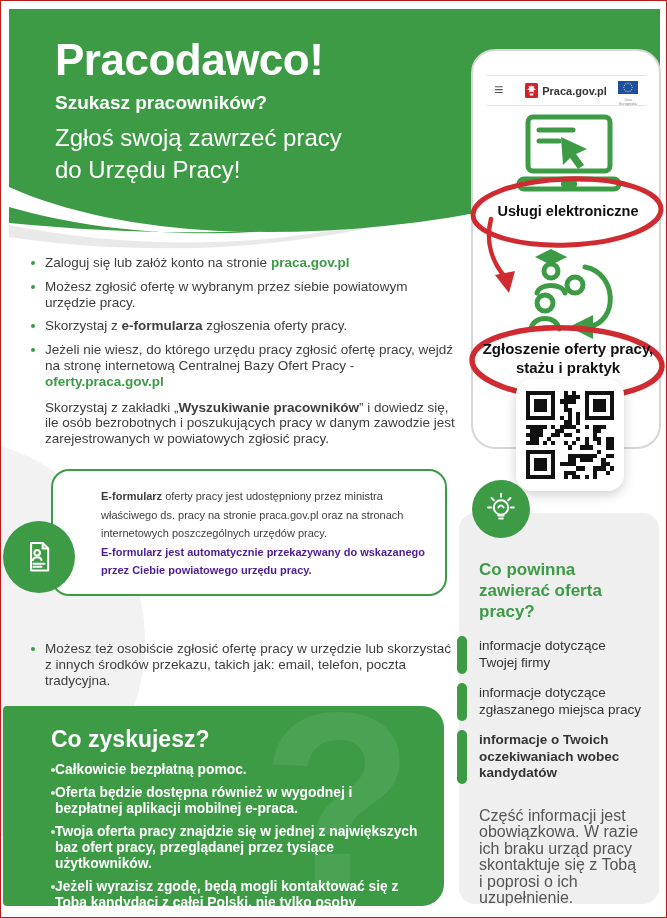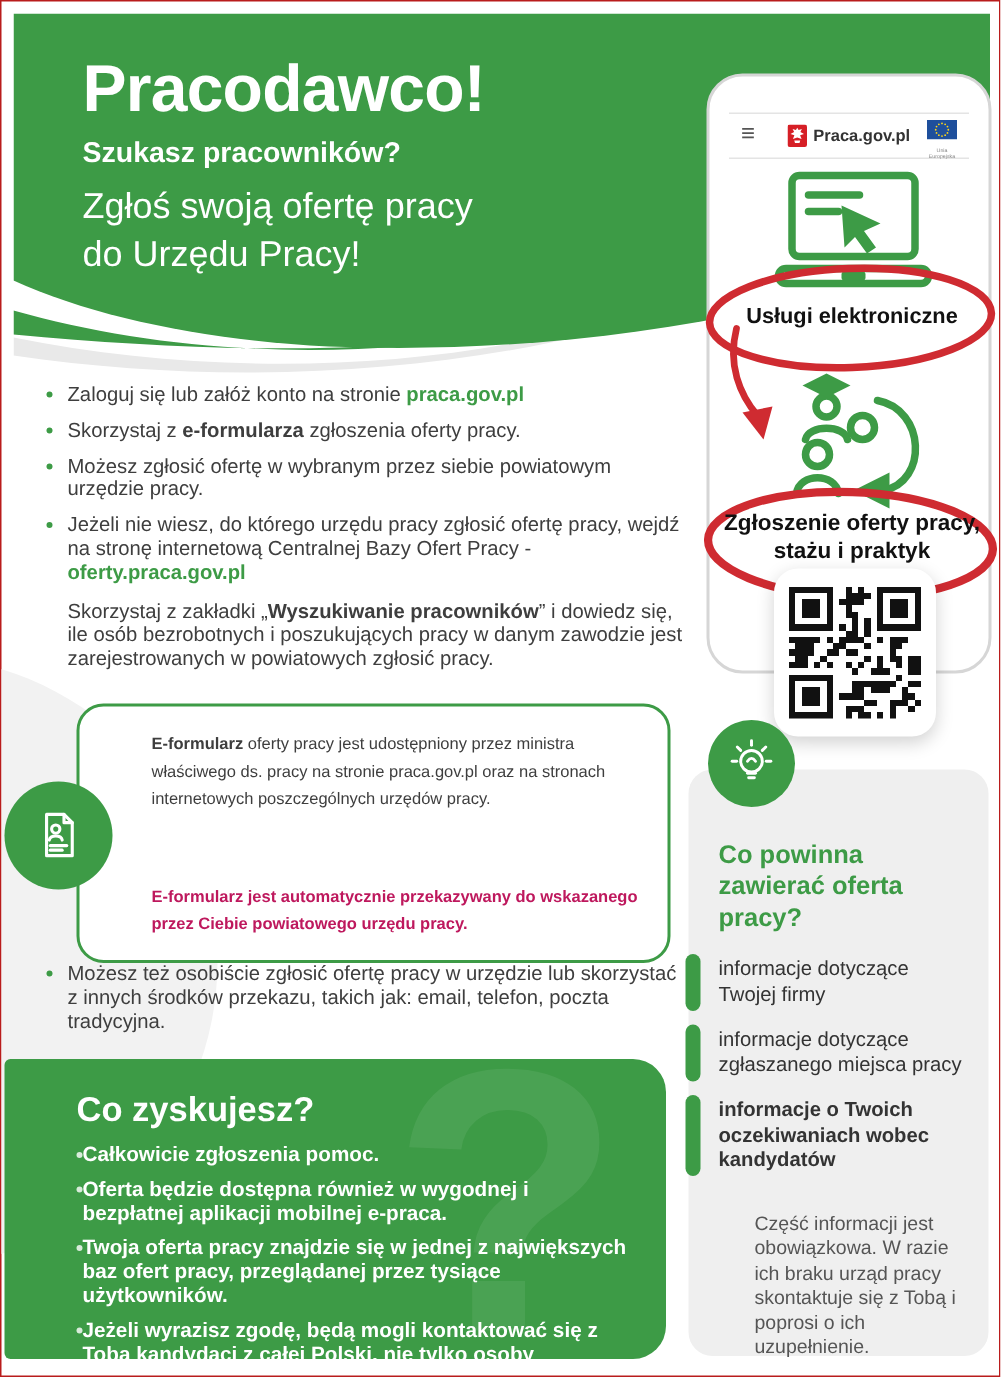--- a/index.html
+++ b/index.html
@@ -21,21 +21,21 @@
   .steps{position:absolute;left:30px;top:254px;width:426px;z-index:2;color:#3e3e3e;font-size:13.5px;line-height:15.8px;}
   .step{display:flex;margin-bottom:8px;}
   .step .dot{flex:0 0 14px;}
   .dot i{display:block;width:4px;height:4px;border-radius:50%;background:#3d9b46;margin-top:6px;}
   .link{color:#3d9b46;font-weight:bold;text-decoration:none;}
   .steps-note{margin:10px 0 0 14px;}
   b.dk{font-weight:bold;}
 
   
   .info-box{position:absolute;left:50px;top:468px;width:396px;box-sizing:border-box;border:2px solid #3d9b46;border-radius:18px;background:#fff;padding:16px 18px 14px 48px;z-index:2;font-size:11px;line-height:18.6px;color:#3e3e3e;}
-  .info-box .hl{color:#be185d;font-weight:bold;margin-top:46px;}
+  .info-box .hl{color:#4c1d95;font-weight:bold;}
   .doc-badge{position:absolute;left:-50px;top:50px;width:72px;height:72px;border-radius:50%;background:#3d9b46;display:flex;align-items:center;justify-content:center;}
 
   .extra{position:absolute;left:30px;top:640px;width:420px;z-index:2;color:#3e3e3e;font-size:13.5px;line-height:15.8px;}
 
   
   .benefits{position:absolute;left:2px;top:705px;width:441px;height:200px;background:#3d9b46;border-radius:4px 22px 22px 4px;z-index:2;color:#fff;box-sizing:border-box;padding:20px 26px 0 48px;overflow:hidden;}
   .benefits h3{margin:0 0 10px 0;font-size:23px;line-height:26px;font-weight:bold;}
   .benefit{display:flex;margin-bottom:7px;font-weight:bold;font-size:13.8px;line-height:16px;}
   .benefit .dot i{background:rgba(255,255,255,.8);}
   .watermark{position:absolute;right:30px;top:-30px;font-size:250px;font-weight:bold;color:rgba(255,255,255,.07);z-index:0;line-height:1;}
@@ -59,63 +59,63 @@
 
   
   .bulb{position:absolute;left:471px;top:479px;width:58px;height:58px;border-radius:50%;background:#3d9b46;z-index:5;display:flex;align-items:center;justify-content:center;}
 
   
   .offer-panel{position:absolute;left:458px;top:512px;width:200px;height:391px;background:#efefef;border-radius:16px;z-index:3;box-sizing:border-box;padding:46px 16px 0 20px;}
   .offer-panel h4{margin:0 0 16px 0;color:#3d9b46;font-size:17px;line-height:21px;font-weight:bold;}
   .offer-item{position:relative;margin-bottom:14px;font-size:13.5px;line-height:16.5px;color:#333;}
   .offer-item .bar{position:absolute;left:-22px;top:-2px;width:10px;border-radius:5px;background:#3d9b46;}
   .offer-item.bold{font-weight:bold;}
-  .panel-note{margin-top:26px;font-size:13px;line-height:16.5px;color:#555;margin-left:24px;}
+  .panel-note{margin-top:26px;font-size:16px;line-height:16.5px;color:#555;}
   .panel-warning{margin-top:16px;font-size:13.2px;line-height:16.5px;color:#2e2e2e;font-weight:bold;}
 </style>
 </head>
 <body>
 
 <div id="page">
 
   <div class="bg-circle"></div>
 
   <svg class="header-svg" width="651" height="240" viewBox="0 0 651 240">
     <path d="M0,216 C140,244 300,240 440,192 L444,197 C310,240 150,250 0,228 Z" fill="#e9e9e9"></path>
     <path d="M0,198 C120,232 270,236 430,192 C300,230 150,228 0,214 Z" fill="#3d9b46"></path>
     <path d="M0,0 H651 V150 C520,205 360,228 210,222 C130,218 55,203 0,178 Z" fill="#3d9b46"></path>
   </svg>
 
   <div class="header-text">
     <h1>Pracodawco!</h1>
     <h2>Szukasz pracowników?</h2>
     <div class="tagline">
-      <div>Zgłoś swoją ofertę pracy</div>
+      <div>Zgłoś swoją zawrzeć pracy</div>
       <div>do Urzędu Pracy!</div>
     </div>
   </div>
 
   <div class="steps">
     <div class="step">
       <span class="dot">
           <i></i>
         </span>
       <span><span>Zaloguj się lub załóż konto na stronie </span><a class="link">praca.gov.pl</a></span>
     </div>
     <div class="step">
       <span class="dot">
           <i></i>
         </span>
-      <span><span>Skorzystaj z </span><b class="dk">e-formularza</b><span> zgłoszenia oferty pracy.</span></span>
+      <span>Możesz zgłosić ofertę w wybranym przez siebie powiatowym urzędzie pracy.</span>
     </div>
     <div class="step">
       <span class="dot">
           <i></i>
         </span>
-      <span>Możesz zgłosić ofertę w wybranym przez siebie powiatowym urzędzie pracy.</span>
+      <span><span>Skorzystaj z </span><b class="dk">e-formularza</b><span> zgłoszenia oferty pracy.</span></span>
     </div>
     <div class="step">
       <span class="dot">
           <i></i>
         </span>
       <span><span>Jeżeli nie wiesz, do którego urzędu pracy zgłosić ofertę pracy, wejdź na stronę internetową Centralnej Bazy Ofert Pracy - </span><a class="link">oferty.praca.gov.pl</a></span>
     </div>
     <div class="steps-note">
       <span>Skorzystaj z zakładki „</span><b class="dk">Wyszukiwanie pracowników</b><span>” i dowiedz się, ile osób bezrobotnych i poszukujących pracy w danym zawodzie jest zarejestrowanych w powiatowych zgłosić pracy.</span>
     </div>
@@ -145,21 +145,21 @@
     </div>
   </div>
 
   <div class="benefits">
     <div class="watermark">?</div>
     <h3>Co zyskujesz?</h3>
     <div class="benefit">
         <span class="dot">
           <i></i>
         </span>
-        <span>Całkowicie zgłoszenia pomoc.</span>
+        <span>Całkowicie bezpłatną pomoc.</span>
       </div>
     <div class="benefit">
         <span class="dot">
           <i></i>
         </span>
         <span>Oferta będzie dostępna również w wygodnej i bezpłatnej aplikacji mobilnej e-praca.</span>
       </div>
     <div class="benefit">
         <span class="dot">
           <i></i>

